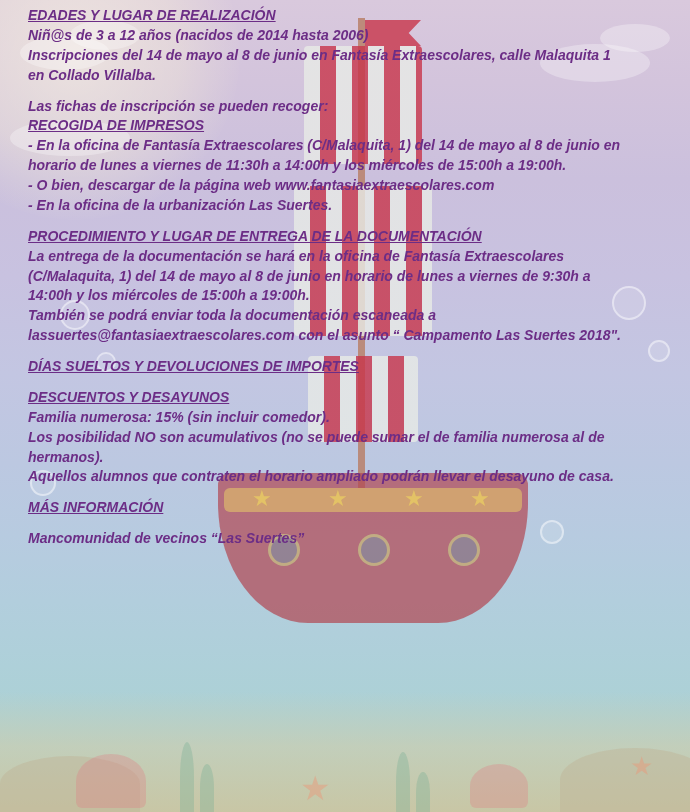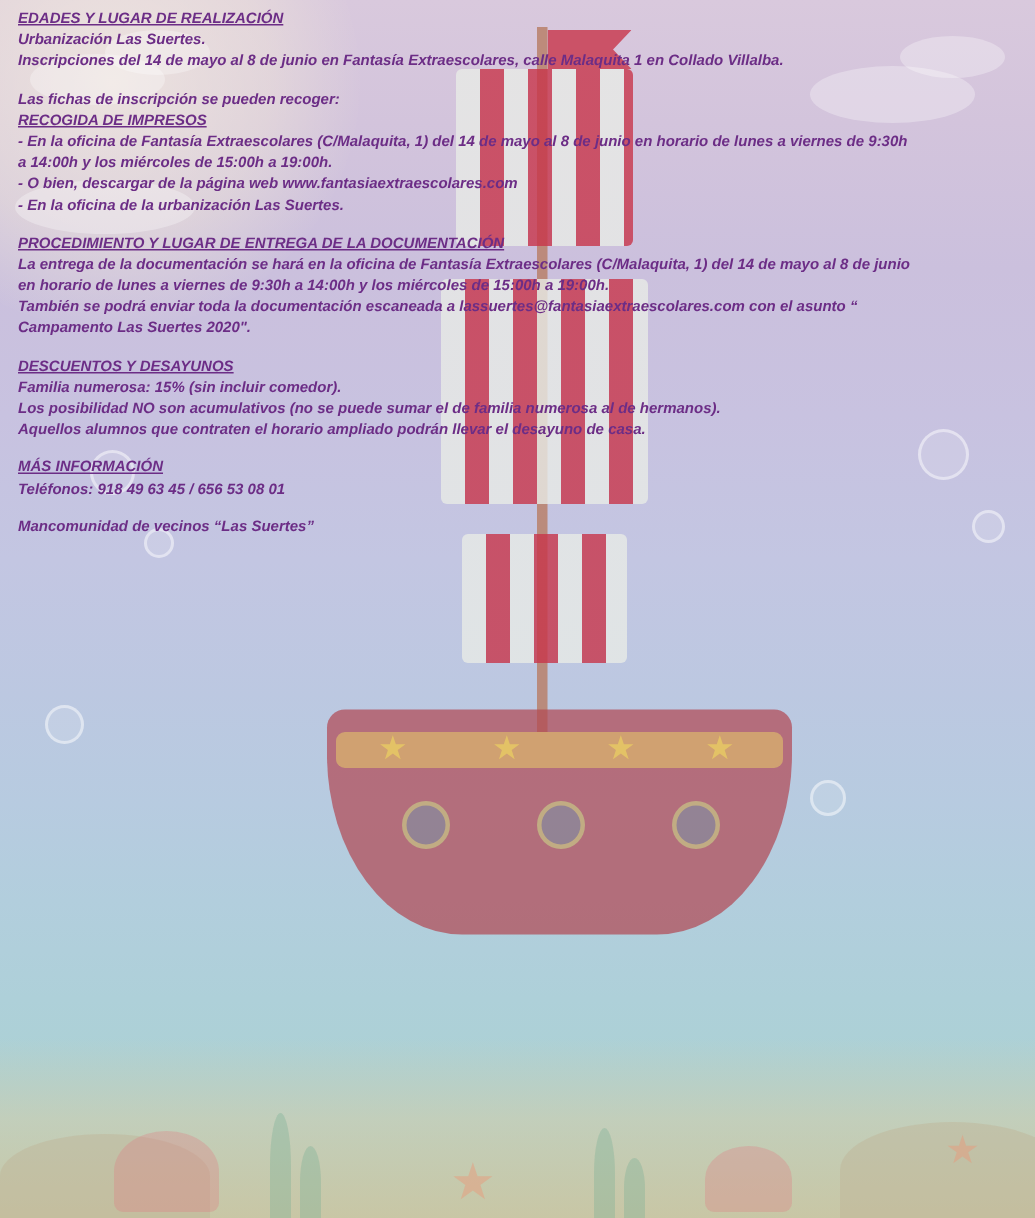--- a/index.html
+++ b/index.html
@@ -161,27 +161,27 @@
   }
   .rock {
     position: absolute;
     bottom: 0;
     background: rgba(190,180,150,0.45);
     border-radius: 50% 50% 0 0;
   }
   
   .content {
     position: absolute;
-    left: 0;
+    left: 16px;
     top: 0;
     width: 620px;
     padding: 6px 12px 0 12px;
     box-sizing: border-box;
     color: #6c2d86;
-    font-size: 10px;
+    font-size: 14px;
     line-height: 1.42;
     font-weight: bold;
     font-style: italic;
   }
   .heading {
     text-decoration: underline;
     margin-bottom: 1px;
   }
   p.line {
     margin: 0;
@@ -239,51 +239,51 @@
     <div class="weed" style="left:396px; height:60px;"></div>
     <div class="weed" style="left:416px; height:40px;"></div>
     <div class="starfish" style="left:300px; bottom:4px;">★</div>
     <div class="starfish" style="left:630px; bottom:30px; font-size:26px;">★</div>
   </div>
 
   <div class="content">
 
     <div class="blk">
       <p class="line heading">EDADES Y LUGAR DE REALIZACIÓN</p>
-      <p class="line">Urbanización Las Suertes.</p>
+      <p class="line">Niñ@s de 3 a 12 años (nacidos de 2014 hasta 2006)</p>
       <p class="line">Inscripciones del 14 de mayo al 8 de junio en Fantasía Extraescolares, calle Malaquita 1 en Collado Villalba.</p>
     </div>
 
     <div class="blk">
       <p class="line">Las fichas de inscripción se pueden recoger:</p>
       <p class="line heading">RECOGIDA DE IMPRESOS</p>
-      <p class="line">- En la oficina de Fantasía Extraescolares (C/Malaquita, 1) del 14 de mayo al 8 de junio en horario de lunes a viernes de 9:30h a 14:00h y los miércoles de 15:00h a 19:00h.</p>
+      <p class="line">- En la oficina de Fantasía Extraescolares (C/Malaquita, 1) del 14 de mayo al 8 de junio en horario de lunes a viernes de 11:30h a 14:00h y los miércoles de 15:00h a 19:00h.</p>
       <p class="line">- O bien, descargar de la página web www.fantasiaextraescolares.com</p>
       <p class="line">- En la oficina de la urbanización Las Suertes.</p>
     </div>
 
     <div class="blk">
       <p class="line heading">PROCEDIMIENTO Y LUGAR DE ENTREGA DE LA DOCUMENTACIÓN</p>
       <p class="line">La entrega de la documentación se hará en la oficina de Fantasía Extraescolares (C/Malaquita, 1) del 14 de mayo al 8 de junio en horario de lunes a viernes de 9:30h a 14:00h y los miércoles de 15:00h a 19:00h.</p>
-      <p class="line">También se podrá enviar toda la documentación escaneada a lassuertes@fantasiaextraescolares.com con el asunto “ Campamento Las Suertes 2020".</p>
-    </div>
-
-    <div class="blk">
+      <p class="line">También se podrá enviar toda la documentación escaneada a lassuertes@fantasiaextraescolares.com con el asunto “ Campamento Las Suertes 2018".</p>
+    </div>
+
+    <div class="blk">
+      <p class="line heading">DÍAS SUELTOS Y DEVOLUCIONES DE IMPORTES</p>
     </div>
 
     <div class="blk">
       <p class="line heading">DESCUENTOS Y DESAYUNOS</p>
       <p class="line">Familia numerosa: 15% (sin incluir comedor).</p>
       <p class="line">Los posibilidad NO son acumulativos (no se puede sumar el de familia numerosa al de hermanos).</p>
       <p class="line">Aquellos alumnos que contraten el horario ampliado podrán llevar el desayuno de casa.</p>
     </div>
 
     <div class="blk">
       <p class="line heading">MÁS INFORMACIÓN</p>
-      <p class="line">Teléfonos: 918 49 63 45 / 656 53 08 01</p>
     </div>
 
     <div class="blk">
       <p class="line">Mancomunidad de vecinos “Las Suertes”</p>
     </div>
 
   </div>
 </div>
 
 </body></html>

